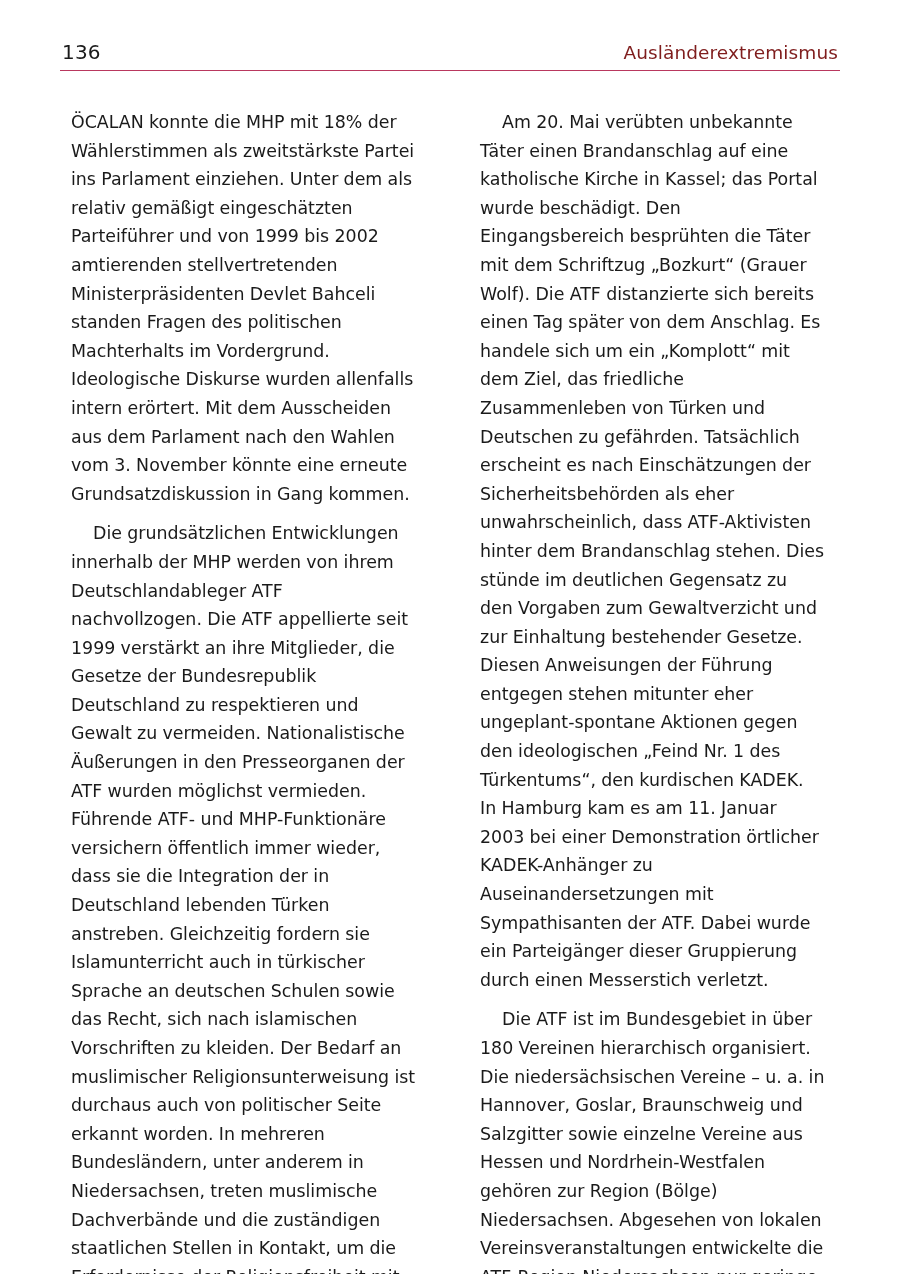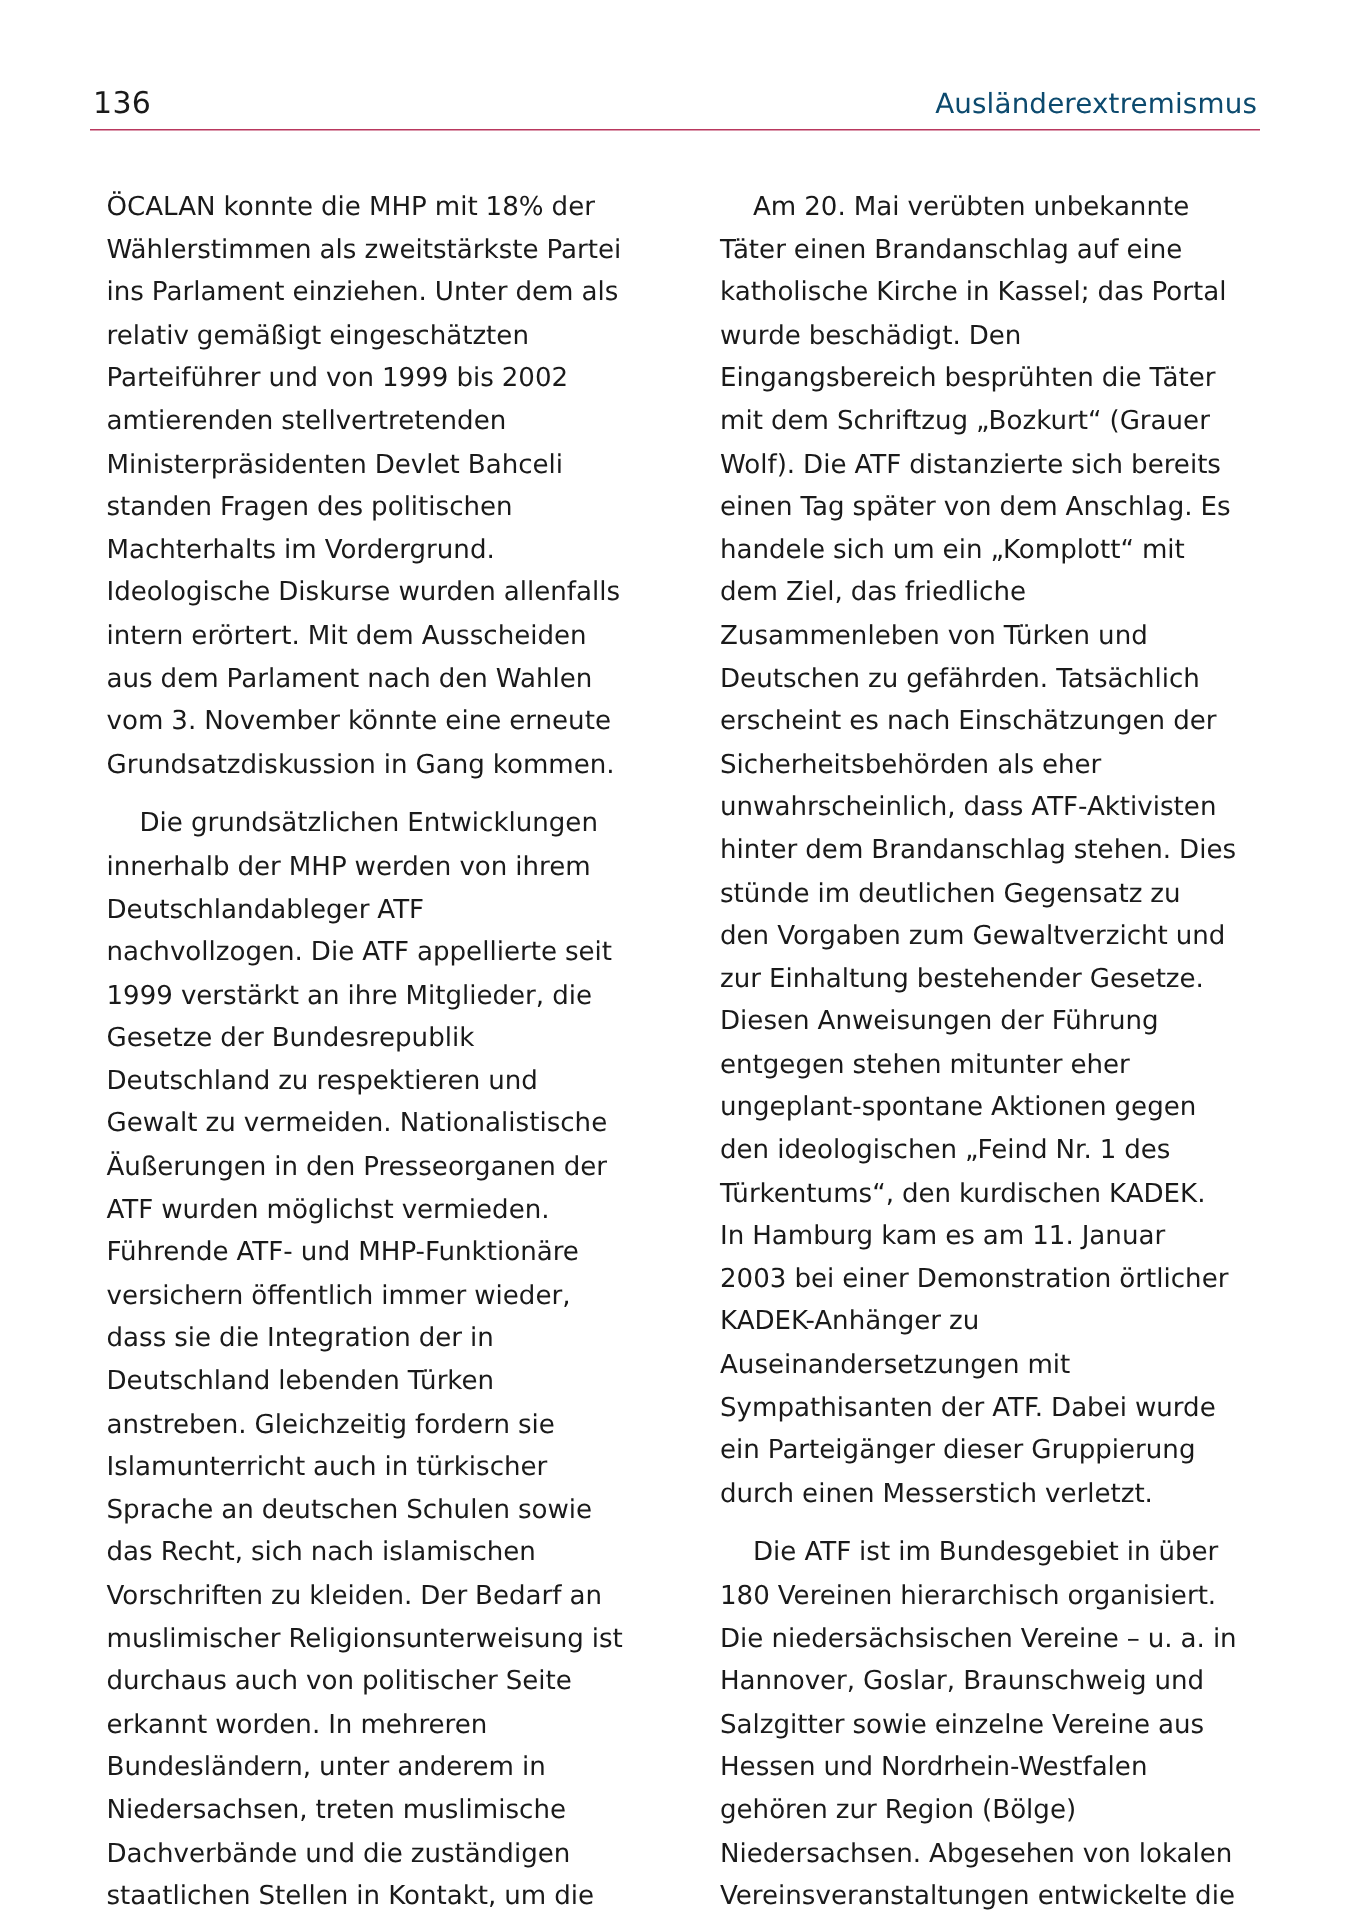--- a/index.html
+++ b/index.html
@@ -24,33 +24,32 @@
     box-sizing: border-box;
     padding: 40px 60px 30px 60px;
   }
   .header {
     display: flex;
     align-items: baseline;
     justify-content: space-between;
     padding: 0 2px 6px 2px;
     border-bottom: 1.5px solid #b9385e;
     margin-bottom: 26px;
-    margin-top: 16px;
   }
   .folio {
     font-size: 20px;
     font-weight: 400;
     letter-spacing: 0.2px;
     color: #1a1a1a;
   }
   .running-head {
     font-size: 18.5px;
     font-weight: 400;
     letter-spacing: 0.1px;
-    color: #0c4a6e;
+    color: #7f1d1d;
   }
   .columns {
     display: flex;
     gap: 42px;
     align-items: flex-start;
   }
   .column {
     width: 367px;
     flex: 0 0 367px;
   }

